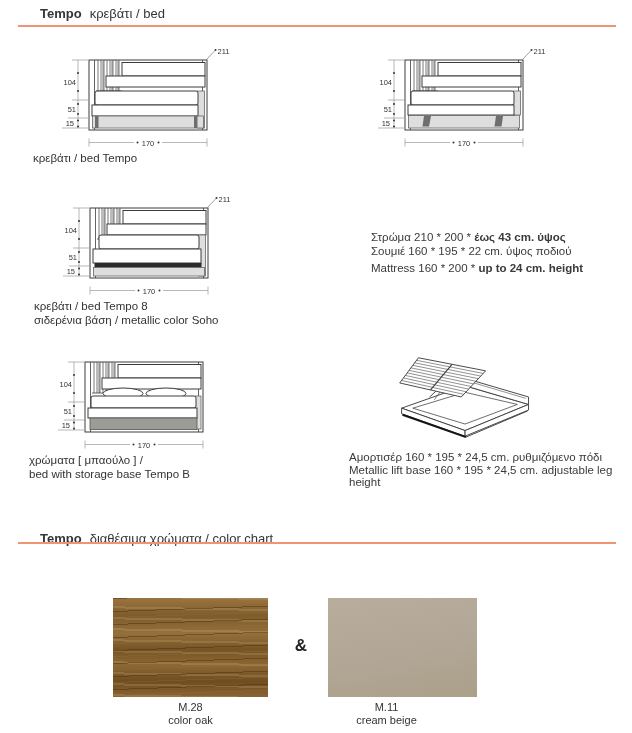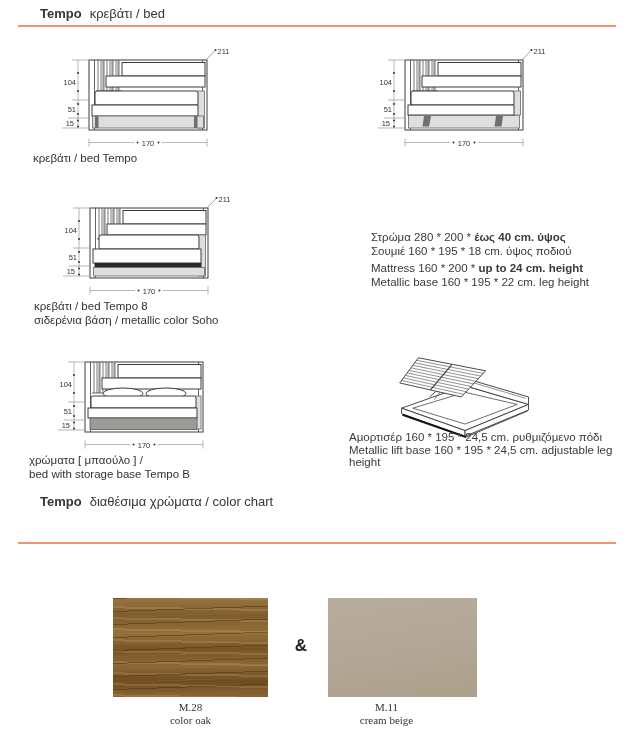--- a/index.html
+++ b/index.html
@@ -13,33 +13,33 @@
   .fig{position:absolute;width:185px;}
   .fig svg{display:block;}
   .caption{width:230px;margin-left:-15px;margin-top:2px;
            font-size:11.5px;line-height:13.5px;color:#333;white-space:nowrap;}
 
   .specs{position:absolute;left:371px;top:231px;font-size:11.5px;line-height:13.5px;color:#3a3a3a;}
   .specs div{white-space:nowrap;}
   .specs .gap{height:4px;}
   .specs b{font-weight:bold;}
 
-  .lift-cap{position:absolute;left:349px;top:431px;font-size:11.5px;line-height:12.7px;color:#3a3a3a;}
+  .lift-cap{position:absolute;left:349px;top:451px;font-size:11.5px;line-height:12.7px;color:#3a3a3a;}
   .lift-cap div{white-space:nowrap;}
 
   .swatch{position:absolute;top:598px;height:99px;}
   .swatch-wood{
     background-color:#8a6434;
     background-image:
       repeating-linear-gradient(178deg, rgba(70,44,14,0.45) 0 1px, rgba(0,0,0,0) 1px 6px, rgba(150,112,60,0.30) 6px 7px, rgba(0,0,0,0) 7px 13px),
       repeating-linear-gradient(181deg, rgba(242,214,158,0.16) 0 2px, rgba(0,0,0,0) 2px 11px),
       linear-gradient(180deg,#9a7440 0%,#7e5c2c 18%,#94703c 36%,#775424 52%,#8d6836 68%,#6f4d20 84%,#8a6434 100%);
   }
   .swatch-beige{background:linear-gradient(170deg,#b8ac9d 0%,#b2a696 55%,#aba089 100%);}
-  .sw-label{position:absolute;top:701px;text-align:center;font-size:11px;line-height:12.5px;color:#333;font-family:Liberation Serif, serif;}
+  .sw-label{position:absolute;top:701px;text-align:center;font-size:11px;line-height:12.5px;color:#333;}
   .amp{position:absolute;left:286px;top:636px;width:30px;text-align:center;
        font-size:17px;font-weight:bold;color:#242424;}
 
   
   .fw{fill:#fff;stroke:#3c3c3c;stroke-width:1;}
   .ln{stroke:#3c3c3c;stroke-width:0.8;fill:none;}
   .slat{stroke:#555;stroke-width:0.8;fill:none;}
   .slatfill{fill:#9a9a9a;opacity:0.65;}
   .gray{fill:#dedede;stroke:#666;stroke-width:0.8;}
   .darkgray{fill:#9c9c97;stroke:#555;stroke-width:0.8;}
@@ -208,25 +208,24 @@
       <rect x="45.5" y="69" width="107" height="4.5" fill="#2a2a2a"></rect>
       <rect class="gray" x="44.5" y="73.5" width="111" height="8.5"></rect>
     </svg>
     <div class="caption">
       <div>κρεβάτι / bed Tempo 8</div>
       <div>σιδερένια βάση / metallic color Soho</div>
     </div>
   </div>
 
   <div class="specs">
-    <div><span>Στρώμα 280 * 200 * </span><b>έως 40 cm. ύψος</b></div>
-    <div>Σουμιέ 160 * 195 * 18 cm. ύψος ποδιού</div>
+    <div><span>Στρώμα 210 * 200 * </span><b>έως 43 cm. ύψος</b></div>
+    <div>Σουμιέ 160 * 195 * 22 cm. ύψος ποδιού</div>
     <div class="gap"></div>
     <div><span>Mattress 160 * 200 * </span><b>up to 24 cm. height</b></div>
-    <div>Metallic base  160 * 195 * 22 cm. leg height</div>
   </div>
 
   <div class="fig" style="left:44px;top:348px;">
     <svg viewBox="0 0 185 104" width="185" height="104">
       <g class="dim">
         <line x1="30" y1="14" x2="30" y2="82"></line>
         <line x1="24" y1="14" x2="40" y2="14"></line>
           <line x1="24" y1="54" x2="40" y2="54"></line>
         <line x1="20" y1="72" x2="40" y2="72"></line>
           <line x1="14" y1="82" x2="40" y2="82"></line>
@@ -288,21 +287,21 @@
       <path d="M22 8.7L93.4 22.8M20 11.4L90.8 25.6M18 14.1L88.2 28.4M16 16.8L85.6 31.2M14 19.5L83 34M12 22.2L80.4 36.8M10 24.9L77.8 39.6M8 27.6L75.2 42.4M6 30.3L72.6 45.2" stroke="#3c3c3c" stroke-width="0.6" fill="none"></path>
       <line x1="60" y1="13" x2="37" y2="40.5" stroke="#3c3c3c" stroke-width="1.2"></line>
     </svg>
   </div>
   <div class="lift-cap">
     <div>Αμορτισέρ 160 * 195 * 24,5 cm. ρυθμιζόμενο πόδι</div>
     <div>Metallic lift base  160 * 195 * 24,5 cm. adjustable leg</div>
     <div>height</div>
   </div>
 
-  <div class="sec-header" style="top:494px;">
+  <div class="sec-header" style="top:531px;">
     <span class="brand">Tempo</span><span>διαθέσιμα χρώματα / color chart</span>
   </div>
   <div class="rule" style="top:542px;"></div>
 
   <div class="swatch swatch-wood" style="left:113px;width:155px;"></div>
   <div class="amp">&amp;</div>
   <div class="swatch swatch-beige" style="left:328px;width:149px;"></div>
 
   <div class="sw-label" style="left:113px;width:155px;">
     <div>M.28</div>

